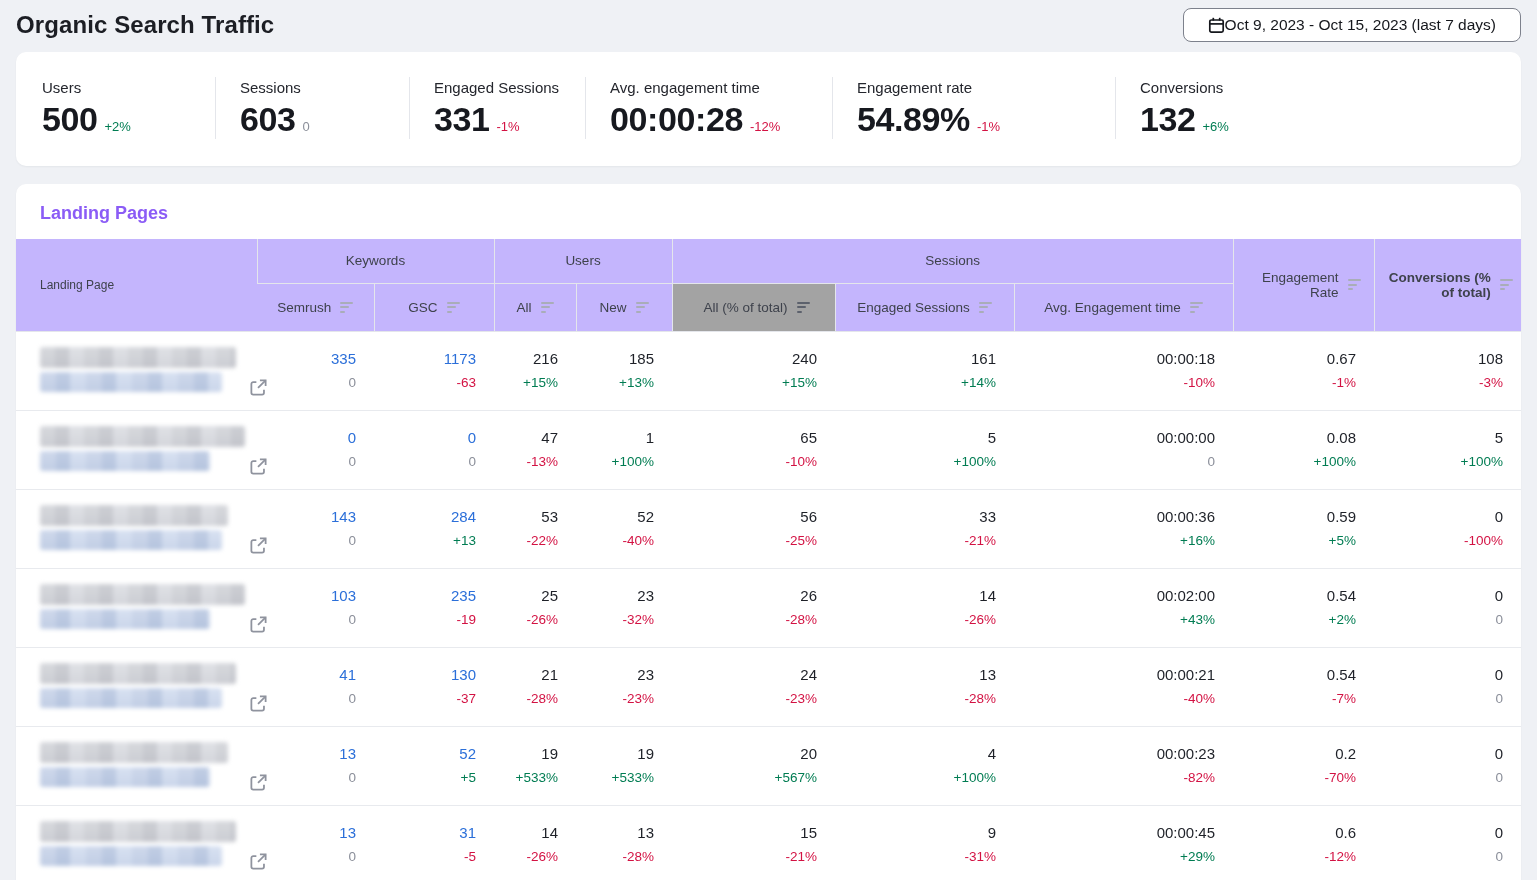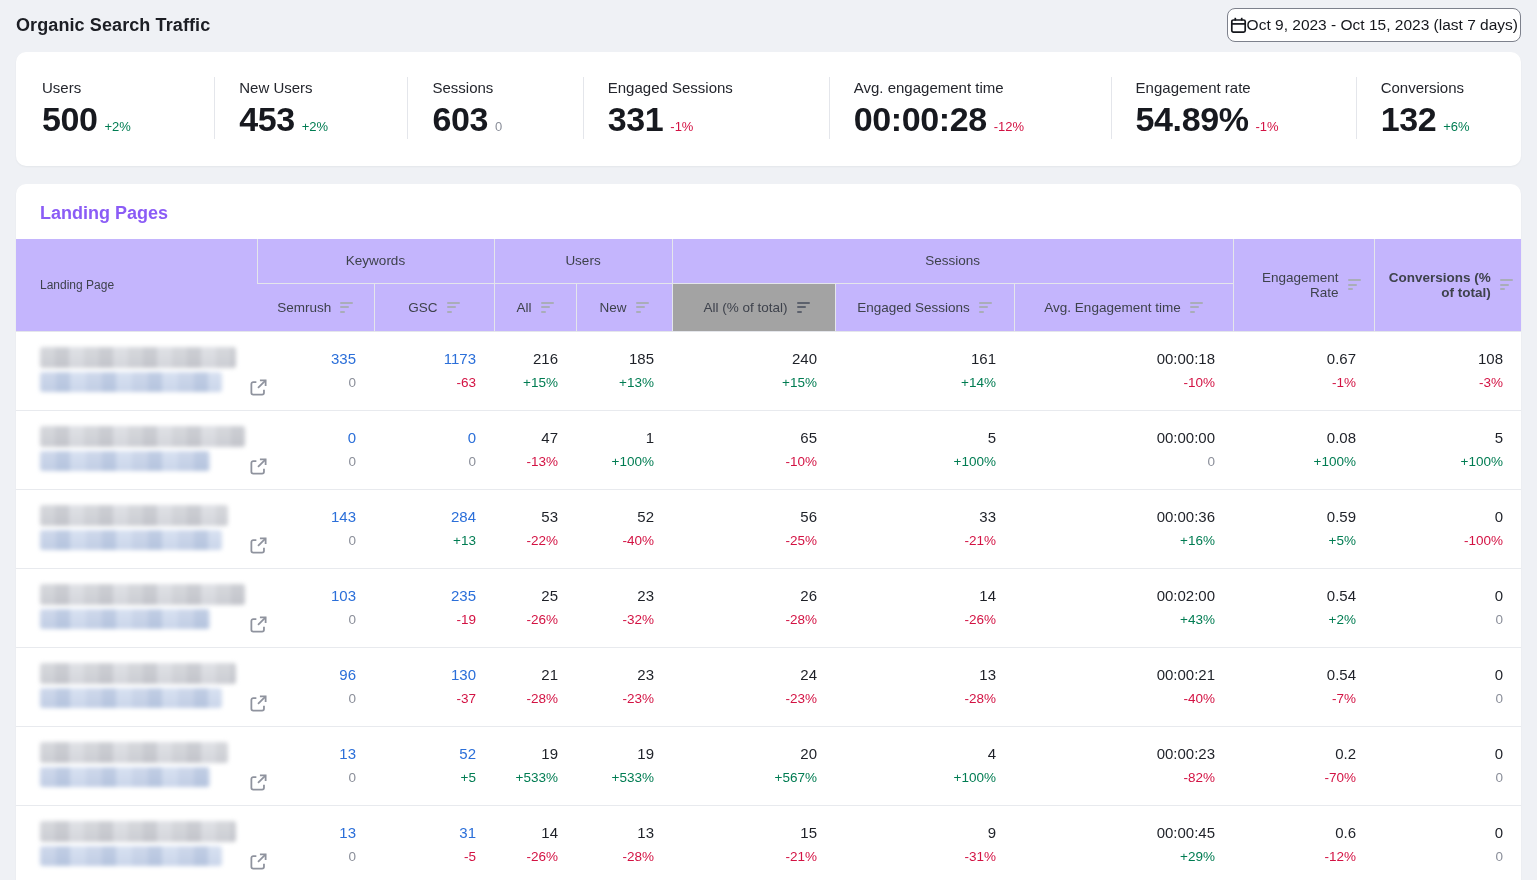--- a/index.html
+++ b/index.html
@@ -4,25 +4,25 @@
 <style>
   * { box-sizing: border-box; margin: 0; padding: 0; }
   html,body { width:1537px; height:880px; overflow:hidden; }
   body {
     background:#eff1f5;
     font-family:"Liberation Sans", sans-serif;
     color:#1d2026;
   }
   
   .topbar { display:flex; justify-content:space-between; align-items:center; padding:8px 16px 10px 16px; }
-  .page-title { font-size:18px; font-weight:700; color:#1c1e24; letter-spacing:.1px; }
+  .page-title { font-size:24px; font-weight:700; color:#1c1e24; letter-spacing:.1px; }
   .date-btn {
     display:flex; align-items:center; 
     background:#fff; border:1px solid #7d818c; border-radius:8px;
-    padding:7px 2px; font-size:15.5px; color:#15171c; cursor:pointer;
+    padding:7px 24px; font-size:15.5px; color:#15171c; cursor:pointer;
   }
   .date-btn svg { display:block; }
   
   .metrics-card {
     margin:0 16px; background:#fff; border-radius:10px;
     display:flex; padding:25px 0 27px 0;
     box-shadow:0 1px 2px rgba(25,30,45,.05);
   }
   .metric { border-left:1px solid #e4e6eb; padding:2px 0 0 24px; }
   .metric:first-child { border-left:none; padding-left:26px; }
@@ -115,24 +115,20 @@
       </svg>
     </span>
     <span>Oct 9, 2023 - Oct 15, 2023 (last 7 days)</span>
   </button>
 </div>
 
 <div class="metrics-card">
   <div class="metric">
     <div class="metric-label">Users</div>
     <span class="metric-value">500</span><span class="metric-delta green">+2%</span>
-  </div>
-  <div class="metric">
-    <div class="metric-label">New Users</div>
-    <span class="metric-value">453</span><span class="metric-delta green">+2%</span>
   </div>
   <div class="metric">
     <div class="metric-label">Sessions</div>
     <span class="metric-value">603</span><span class="metric-delta gray">0</span>
   </div>
   <div class="metric">
     <div class="metric-label">Engaged Sessions</div>
     <span class="metric-value">331</span><span class="metric-delta red">-1%</span>
   </div>
   <div class="metric">
@@ -475,21 +471,21 @@
               <div class="lp-blur lp-blur-top"></div>
               <div class="lp-blur lp-blur-url"></div>
               <span class="ext"><svg width="19" height="19" viewBox="0 0 16 16" fill="none">
                   <path d="M6.2 3.4H3.6C2.7 3.4 2 4.1 2 5v7.4C2 13.3 2.7 14 3.6 14H11c.9 0 1.6-.7 1.6-1.6V9.8" stroke="#8f939e" stroke-width="1.5"></path>
                   <path d="M9.2 2h4.8v4.8" stroke="#8f939e" stroke-width="1.5"></path>
                   <path d="M14 2 7.6 8.4" stroke="#8f939e" stroke-width="1.5"></path>
                 </svg></span>
             </div>
           </td>
           <td>
-            <div class="cell-v link">96</div>
+            <div class="cell-v link">41</div>
             <div class="cell-d gray">0</div>
           </td>
           <td>
             <div class="cell-v link">130</div>
             <div class="cell-d red">-37</div>
           </td>
           <td>
             <div class="cell-v">21</div>
             <div class="cell-d red">-28%</div>
           </td>

